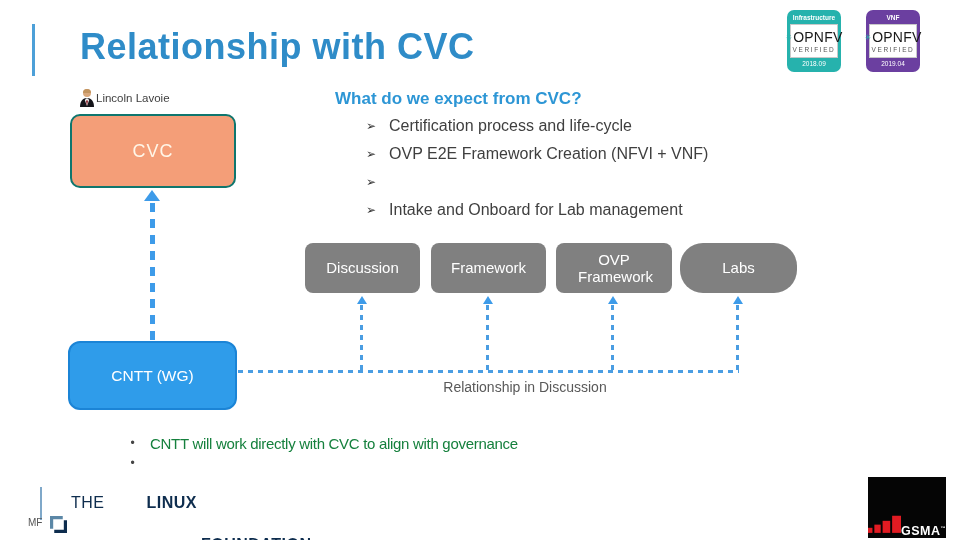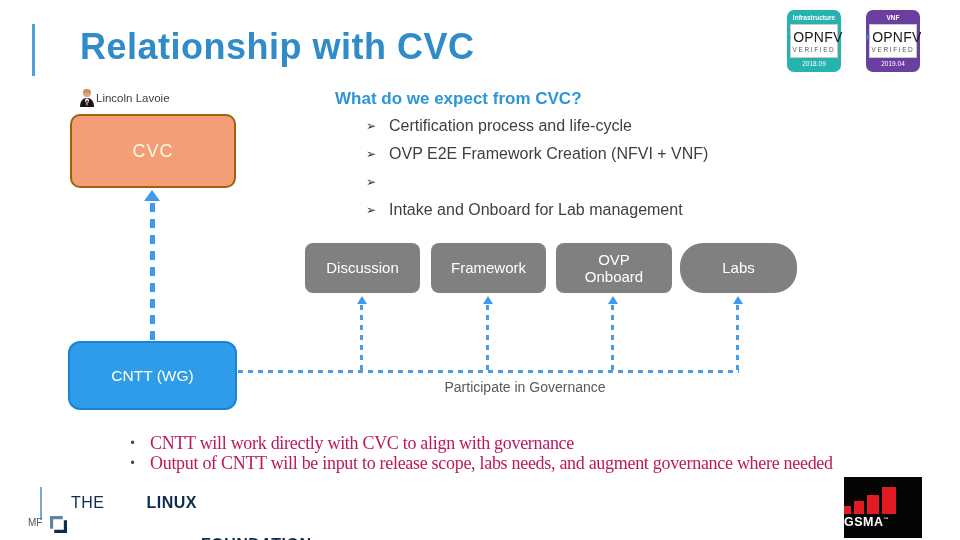--- a/index.html
+++ b/index.html
@@ -20,21 +20,21 @@
   .badge .snow { color:#26B2AD; font-size:8px; }
   .badge .brand { font-size:14px; font-weight:400; color:#1a1a1a; letter-spacing:0.2px; }
   .badge .verified { font-size:6.5px; color:#555; letter-spacing:1.6px; }
   .badge .ver { height:12px; font-size:6.5px; line-height:12px; color:#fff; text-align:center; }
 
   
   .presenter { position:absolute; left:78px; top:88px; display:flex; align-items:center; gap:0; }
   .presenter .name { font-size:11.5px; color:#3F3F3F; }
 
   
-  .cvc-box { position:absolute; left:70px; top:114px; width:166px; height:74px; background:#F49E78; border:2px solid #a16207; border-radius:10px; display:flex; align-items:center; justify-content:center; }
+  .cvc-box { position:absolute; left:70px; top:114px; width:166px; height:74px; background:#F49E78; border:2px solid #0f766e; border-radius:10px; display:flex; align-items:center; justify-content:center; }
   .cvc-box span { font-size:18px; color:#FFF6E8; letter-spacing:1px; }
 
   
   .cntt-box { position:absolute; left:68px; top:341px; width:169px; height:69px; background:#2F9CEA; border:2.5px solid #1B84D6; border-radius:12px; display:flex; align-items:center; justify-content:center; }
   .cntt-box span { font-size:15.5px; color:#fff; }
 
   
   .exp-heading { position:absolute; left:335px; top:89px; font-size:17px; font-weight:bold; color:#2D96D5; }
   .exp-list { position:absolute; left:366px; top:112px; }
   .exp-item { display:flex; align-items:center; height:28px; gap:13px; }
@@ -56,32 +56,32 @@
   .vdash-thick { position:absolute; width:5px; background:repeating-linear-gradient(to bottom,#3D9BE9 0 9px, transparent 9px 16px); }
   .vdash-thin { position:absolute; width:3px; background:repeating-linear-gradient(to bottom,#4A9DE2 0 5px, transparent 5px 10px); }
   .hdash { position:absolute; height:3px; background:repeating-linear-gradient(to right,#4A9DE2 0 5px, transparent 5px 10px); }
 
   .participate { position:absolute; left:420px; top:379px; width:210px; text-align:center; font-size:14px; color:#595959; }
 
   
   .notes { position:absolute; left:115px; top:433px; }
   .note-row { display:flex; height:20px; align-items:center; }
   .note-row .mk { width:35px; text-align:center; font-size:12px; color:#444; }
-  .note-row .tx { font-size:18px; color:#be185d; letter-spacing:-0.3px;font-family:Liberation Serif, serif; }
+  .note-row .tx { font-size:15px; color:#15803d; letter-spacing:-0.3px; }
 
   
   .lf-accent { position:absolute; left:40px; top:487px; width:2px; height:33px; background:#7FA8C9; }
   .lf-logo { position:absolute; left:50px; top:494px; display:flex; align-items:center; gap:4px; }
   .lf-text { font-size:16px; color:#0E2D4E; letter-spacing:0.5px; display:flex; }
   .lf-text .the { font-weight:400; }
   .lf-text .linux { font-weight:800;margin-left:42px; }
   .lf-text .foundation { font-weight:700; margin-left:4px;margin-top:42px; }
   .initials { position:absolute; left:28px; top:517px; font-size:10px; color:#555; }
 
-  .gsma { position:absolute; left:844px; top:477px; width:78px; height:61px; background:#050505; display:flex; flex-direction:column; align-items:flex-start; }
+  .gsma { position:absolute; left:868px; top:477px; width:78px; height:61px; background:#050505; display:flex; align-items:flex-end; }
   .gsma .bars { margin-top:9px; }
   .gsma .wordmark { color:#fff; font-weight:bold; font-size:12.5px; letter-spacing:0.5px; margin-top:1px; display:flex; align-items:flex-start; }
   .gsma .tm { font-size:5px; margin-top:1px; }
 </style>
 </head>
 <body>
 
 <div id="slide">
 
   <div class="title-accent"></div>
@@ -144,21 +144,21 @@
     </div>
   </div>
 
   <div class="topic" id="topic-governance">
     <span>Discussion</span>
   </div>
   <div class="topic" id="topic-framework">
     <span>Framework</span>
   </div>
   <div class="topic" id="topic-ovp">
-    <span>OVP Onboard</span>
+    <span>OVP Framework</span>
   </div>
   <div class="topic" id="topic-labs">
     <span>Labs</span>
   </div>
 
   <div class="arrow-up" style="left:144px; top:190px;"></div>
   <div class="vdash-thick" style="left:150px; top:203px; height:138px;"></div>
 
   <div class="arrow-up small" style="left:357px; top:296px;"></div>
   <div class="arrow-up small" style="left:483px; top:296px;"></div>
@@ -167,30 +167,29 @@
   <div class="vdash-thin" style="left:360px; top:305px; height:66px;"></div>
   <div class="vdash-thin" style="left:486px; top:305px; height:66px;"></div>
   <div class="vdash-thin" style="left:611px; top:305px; height:66px;"></div>
   <div class="vdash-thin" style="left:736px; top:305px; height:66px;"></div>
   <div class="hdash" style="left:238px; top:370px; width:501px;"></div>
 
   <div class="cntt-box">
     <span>CNTT (WG)</span>
   </div>
 
-  <div class="participate">Participate in Governance</div>
+  <div class="participate">Relationship in Discussion</div>
 
   <div class="notes">
     <div class="note-row">
       <span class="mk">•</span>
       <span class="tx">CNTT will work directly with CVC to align with governance</span>
     </div>
     <div class="note-row">
       <span class="mk">•</span>
-      <span class="tx">Output of CNTT will be input to release scope, labs needs, and augment governance where needed</span>
     </div>
   </div>
 
   <div class="lf-accent"></div>
   <div class="lf-logo">
     <svg width="17" height="17" viewBox="0 0 16 16">
       <path d="M0 0 h12 v3 H3 v9 H0 z" fill="#5B87A6"></path>
       <path d="M16 16 H4 v-3 h9 V4 h3 z" fill="#0E2D4E"></path>
     </svg>
     <span class="lf-text">

